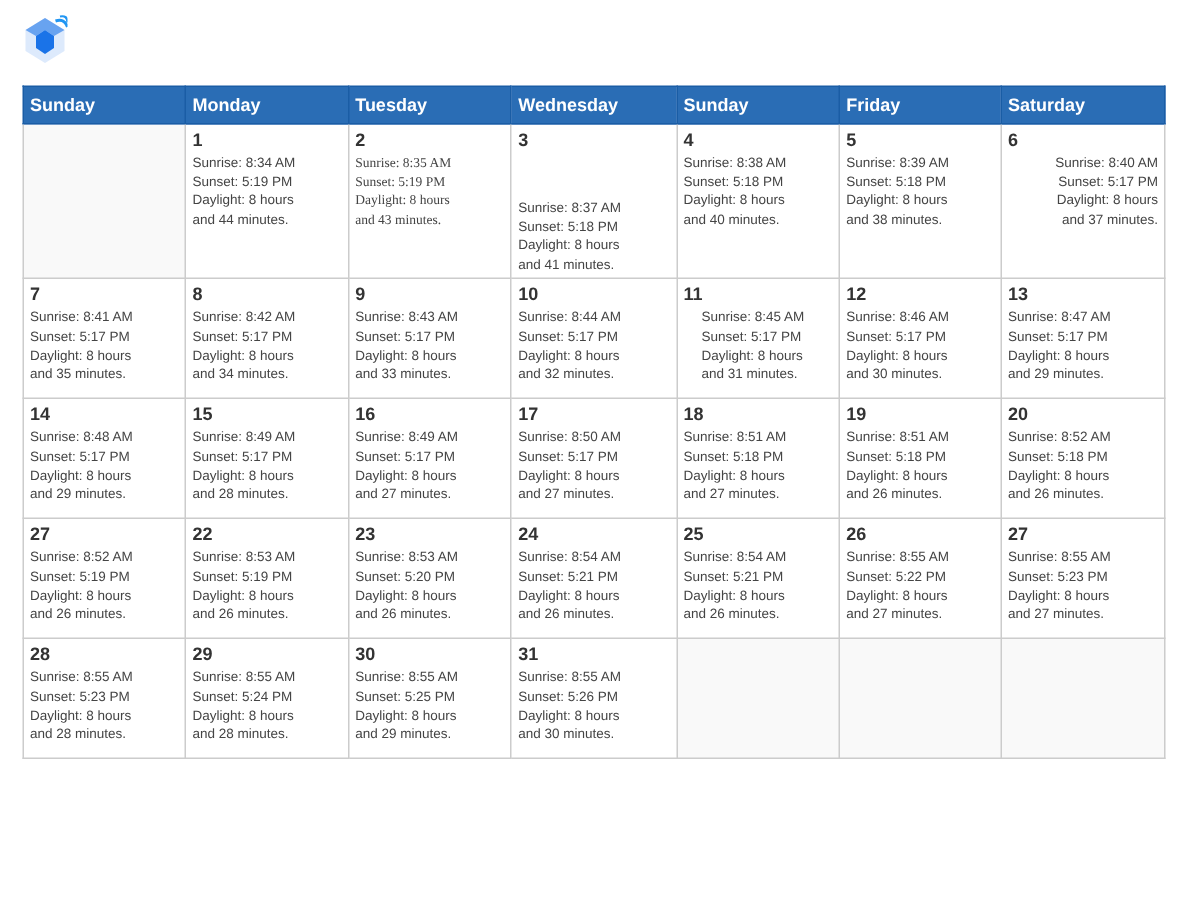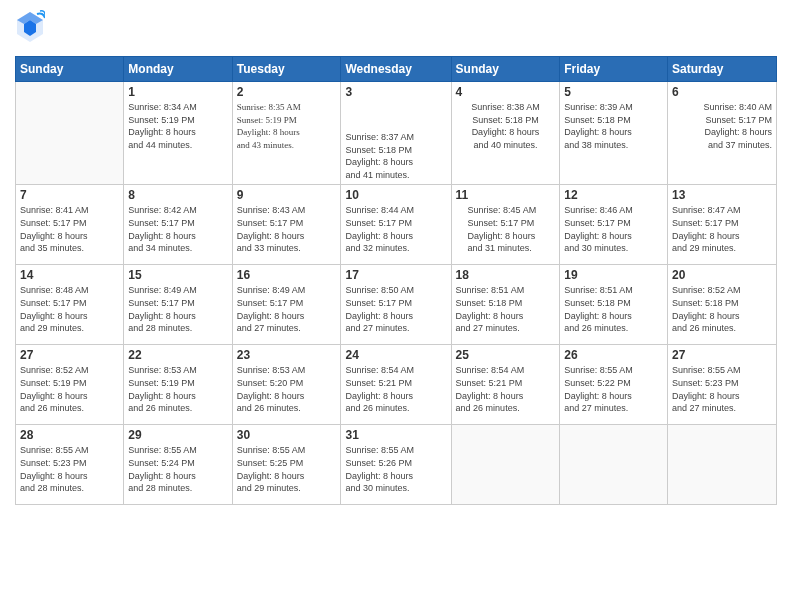--- a/index.html
+++ b/index.html
@@ -139,21 +139,21 @@
           </td>
           <td>
             <div class="day-number">3</div>
             <div class="day-info" style="white-space: pre-line; margin-top: 32px;">Sunrise: 8:37 AM
 Sunset: 5:18 PM
 Daylight: 8 hours
 and 41 minutes.</div>
           </td>
           <td>
             <div class="day-number">4</div>
-            <div class="day-info" style="white-space: pre-line; text-align: center;">Sunrise: 8:38 AM
+            <div class="day-info" style="white-space: pre-line;">Sunrise: 8:38 AM
 Sunset: 5:18 PM
 Daylight: 8 hours
 and 40 minutes.</div>
           </td>
           <td>
             <div class="day-number">5</div>
             <div class="day-info" style="white-space: pre-line;">Sunrise: 8:39 AM
 Sunset: 5:18 PM
 Daylight: 8 hours
 and 38 minutes.</div>

